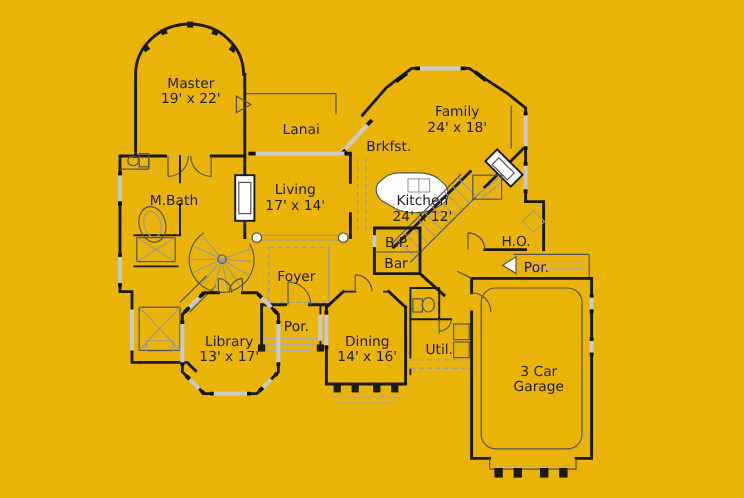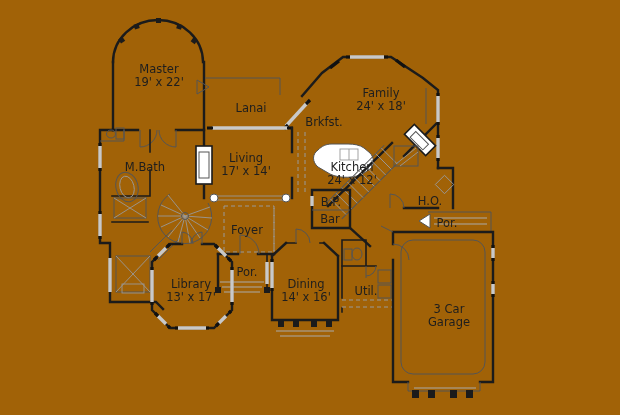--- a/index.html
+++ b/index.html
@@ -1,17 +1,17 @@
 <!DOCTYPE html>
 <html><head>
 <meta charset="utf-8">
 <style>
   html,body{margin:0;padding:0;background:#ffffff;}
   body{width:620px;height:415px;overflow:hidden;font-family:"DejaVu Sans",sans-serif;}
-  .plan-wrap{width:620px;height:415px;background:#a16207;}
+  .plan-wrap{width:620px;height:415px;background:#eab308;}
   svg{display:block;}
   .wall{stroke:#1b1b1b;stroke-width:2.4;fill:none;stroke-linecap:square;}
   .wallmed{stroke:#1b1b1b;stroke-width:1.6;fill:none;stroke-linecap:square;}
   .thin{stroke:#555;stroke-width:1;fill:none;}
   .faint{stroke:#999;stroke-width:0.9;fill:none;}
   .step{stroke:#aaa;stroke-width:1;fill:none;}
   .win{stroke:#c9c9c9;stroke-width:3.4;fill:none;}
   .cap{stroke:#111;stroke-width:3.2;fill:none;}
   .dash{stroke:#999;stroke-width:1;fill:none;stroke-dasharray:4 3;}
   .whitefill{fill:#ffffff;}

